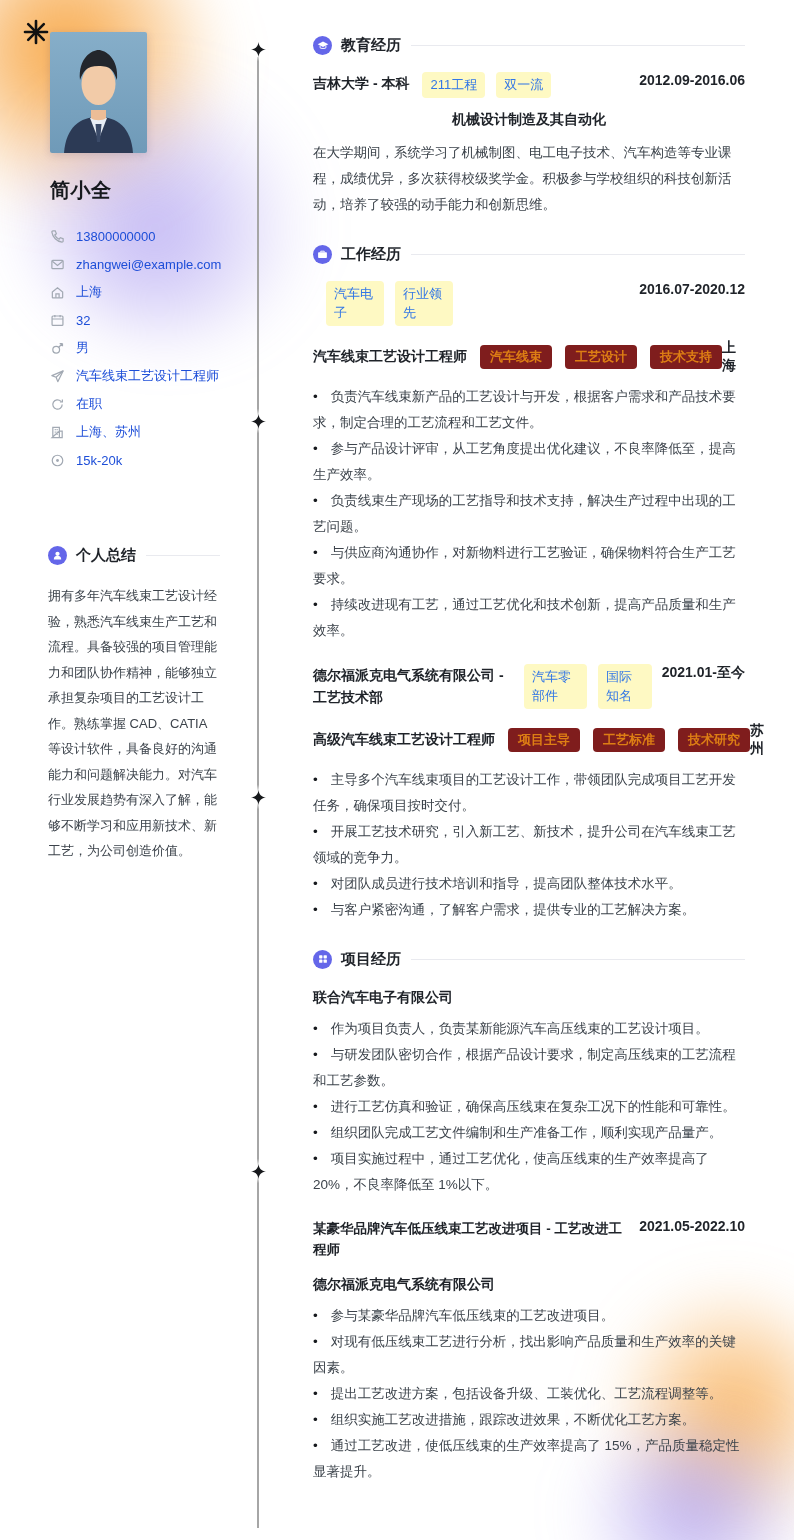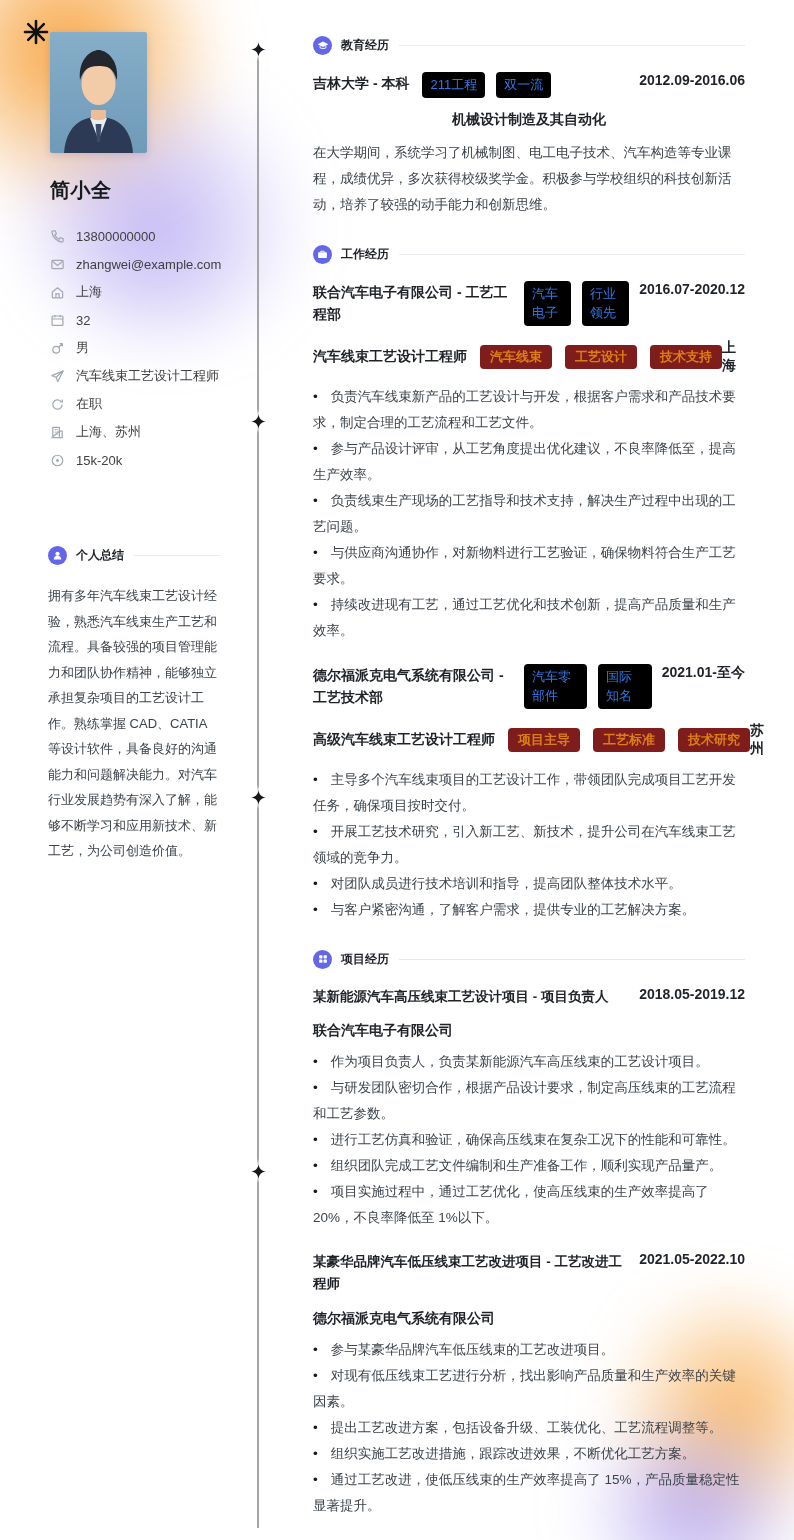--- a/index.html
+++ b/index.html
@@ -23,41 +23,41 @@
   .sparkle { position:absolute; width:24px; height:24px; z-index:2; display:flex; align-items:center; justify-content:center;
      background:radial-gradient(circle, #fff 30%, rgba(255,255,255,0) 72%); }
 
   
   .left { position:absolute; left:22px; top:14px; width:214px; z-index:3; }
   .asterisk { margin:4px 0 0 0; display:block; }
   .photo { margin:-14px 0 0 28px; width:97px; height:121px; border-radius:2px; overflow:hidden; position:relative;
      box-shadow:0 2px 8px rgba(60,60,120,.18); }
   .name { margin:24px 0 0 28px; font-size:20px; font-weight:700; color:#16191d; letter-spacing:.5px; }
   .contacts { list-style:none; margin:18px 0 0 28px; }
-  .contacts li { display:flex; align-items:center; height:28px; font-size:13px; color:#404040; }
+  .contacts li { display:flex; align-items:center; height:28px; font-size:13px; color:#1d4ed8; }
   .contacts li svg { flex:0 0 15px; margin-right:11px; }
   .summary { margin:72px 0 0 26px; width:172px; }
   .sec-head { display:flex; align-items:center; }
   .sec-ico { width:19px; height:19px; border-radius:50%; background:#6466e9; display:flex; align-items:center;
      justify-content:center; flex:0 0 19px; }
-  .sec-head h2 { font-size:12px; font-weight:700; color:#1f2329; margin-left:9px; white-space:nowrap; }
+  .sec-head h2 { font-size:15px; font-weight:700; color:#1f2329; margin-left:9px; white-space:nowrap; }
   .rule { flex:1; height:1px; background:#e9eaef; margin-left:10px; }
   .summary p { margin-top:18px; font-size:13px; line-height:25.5px; color:#3c434b; }
 
   
   .main { position:absolute; left:313px; top:36px; width:432px; z-index:3; }
   section { margin-bottom:27px; }
   .sec-head.main-head { margin-bottom:17px; }
 
   .entry-head { display:flex; align-items:flex-start; }
   .bname { font-size:14px; font-weight:700; color:#1f2329; line-height:1.6; }
   .company { flex:0 0 198px; }
   .ptitle { flex:1; font-size:13.5px; }
   .badges { display:flex; gap:11px; margin-left:13px; align-items:flex-start; }
-  .badge { background:#000000; color:#3377e6; font-size:13px; padding:3px 8px; border-radius:4px; line-height:1.5; }
+  .badge { background:#fef9c3; color:#3377e6; font-size:13px; padding:3px 8px; border-radius:4px; line-height:1.5; }
   .j1 .badge { max-width:58px; }
   .j2 .badge { max-width:72px; }
   .date { margin-left:auto; font-size:14px; font-weight:700; color:#1f2329; white-space:nowrap; padding-left:10px; }
   .major { font-size:14px; font-weight:700; color:#1f2329; margin:13px 0 11px;text-align:center; }
   .desc { font-size:13.5px; line-height:26px; color:#3c434b; }
 
   .role-row { display:flex; align-items:center; margin:13px 0 9px; }
   .role { font-size:14px; font-weight:700; color:#1f2329; white-space:nowrap; }
   .tag { background:#7f1d1d; color:#dd7e14; font-size:13px; font-weight:700; padding:3px 10px; border-radius:4px;
      margin-left:13px; white-space:nowrap; }
@@ -244,21 +244,20 @@
               <rect x="1.4" y="4.2" width="11.2" height="7.4" rx="1" fill="#fff"></rect>
               <path d="M4.8 4.2V2.8h4.4v1.4" stroke="#fff" stroke-width="1.2" fill="none"></path>
             </svg>
         </span>
         <h2>工作经历</h2>
         <div class="rule"></div>
       </div>
 
       <div class="job j1">
         <div class="entry-head">
-          <div class="bname company">联合汽车电子有限公司 - 工艺工程部</div>
           <div class="badges">
             <span class="badge">汽车电子</span>
             <span class="badge">行业领先</span>
           </div>
           <div class="date">2016.07-2020.12</div>
         </div>
         <div class="role-row">
           <div class="role">汽车线束工艺设计工程师</div>
           <span class="tag">汽车线束</span>
           <span class="tag">工艺设计</span>
@@ -309,24 +308,20 @@
                 <rect x="1.6" y="7.8" width="4.6" height="4.6" rx="1"></rect>
                 <rect x="7.8" y="7.8" width="4.6" height="4.6" rx="1"></rect>
               </g>
             </svg>
         </span>
         <h2>项目经历</h2>
         <div class="rule"></div>
       </div>
 
       <div class="proj">
-        <div class="entry-head">
-          <div class="bname ptitle">某新能源汽车高压线束工艺设计项目 - 项目负责人</div>
-          <div class="date">2018.05-2019.12</div>
-        </div>
         <div class="bname comp2">联合汽车电子有限公司</div>
         <ul class="bullets">
           <li>作为项目负责人，负责某新能源汽车高压线束的工艺设计项目。</li>
           <li>与研发团队密切合作，根据产品设计要求，制定高压线束的工艺流程和工艺参数。</li>
           <li>进行工艺仿真和验证，确保高压线束在复杂工况下的性能和可靠性。</li>
           <li>组织团队完成工艺文件编制和生产准备工作，顺利实现产品量产。</li>
           <li>项目实施过程中，通过工艺优化，使高压线束的生产效率提高了 20%，不良率降低至 1%以下。</li>
         </ul>
       </div>
 

